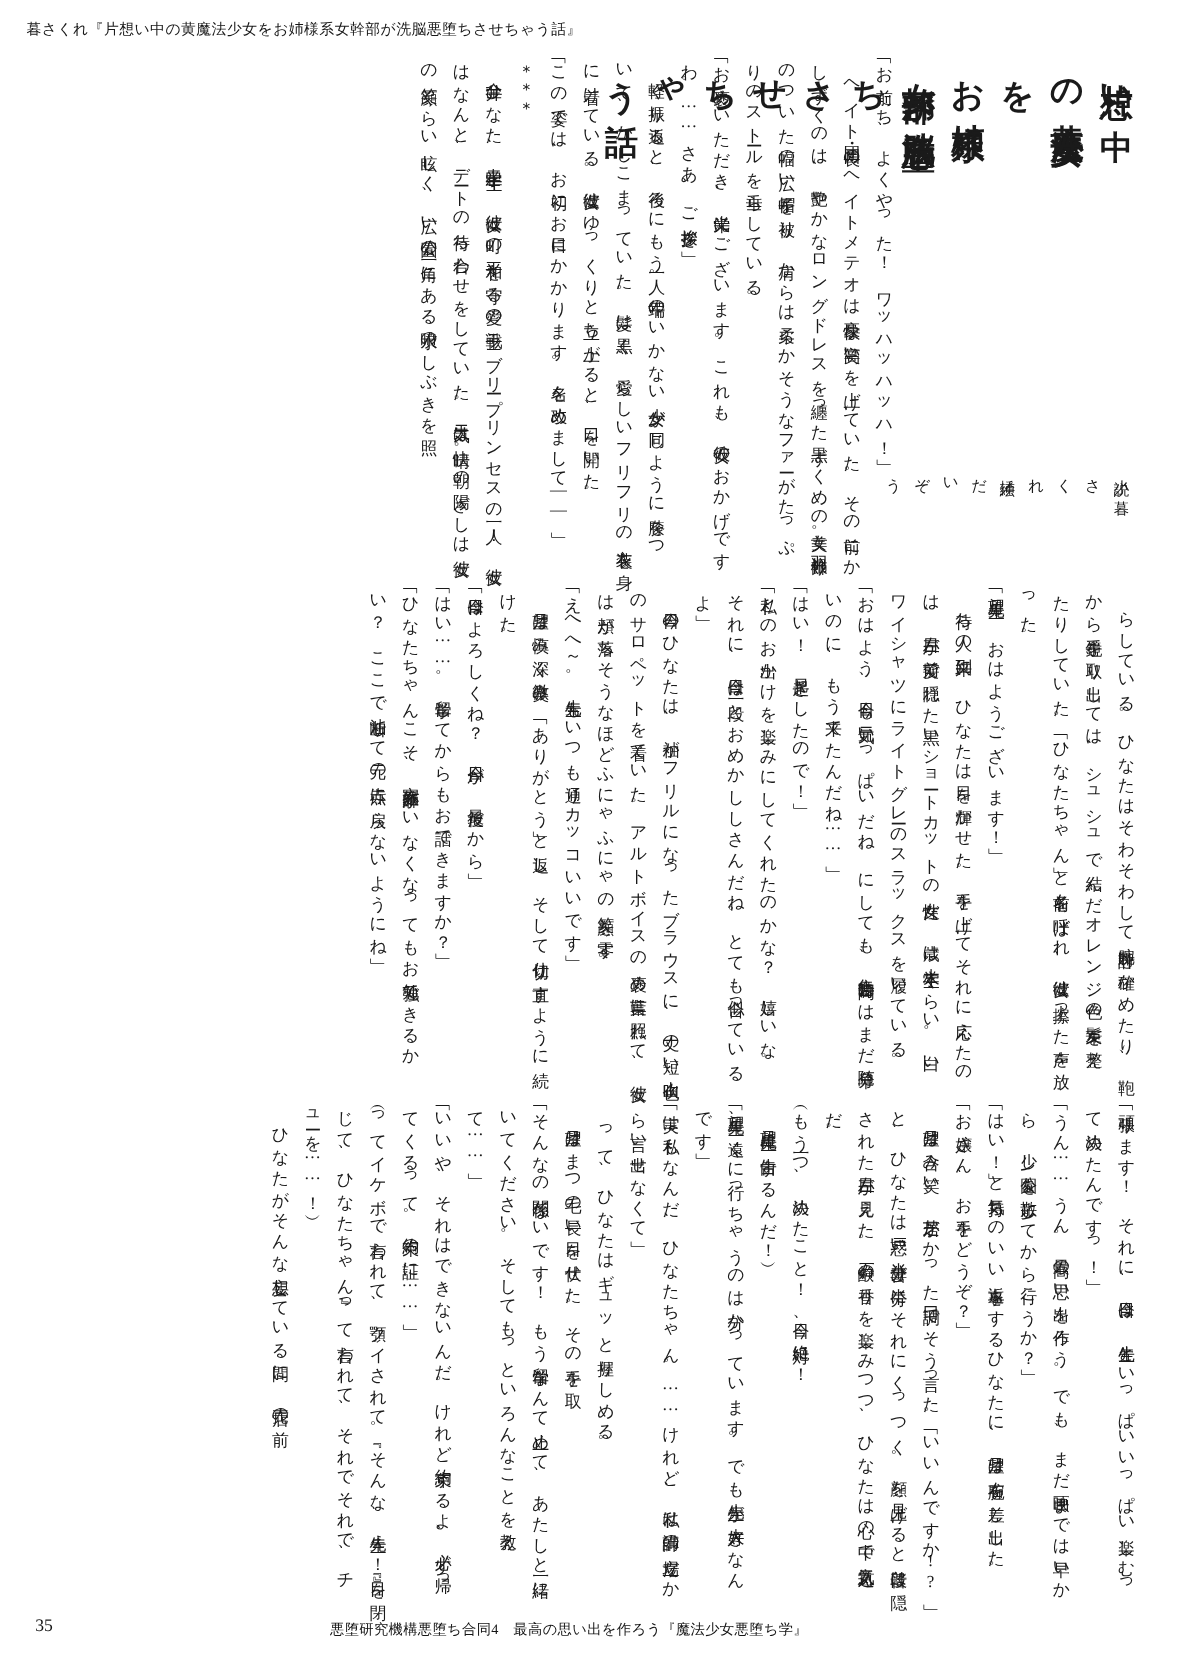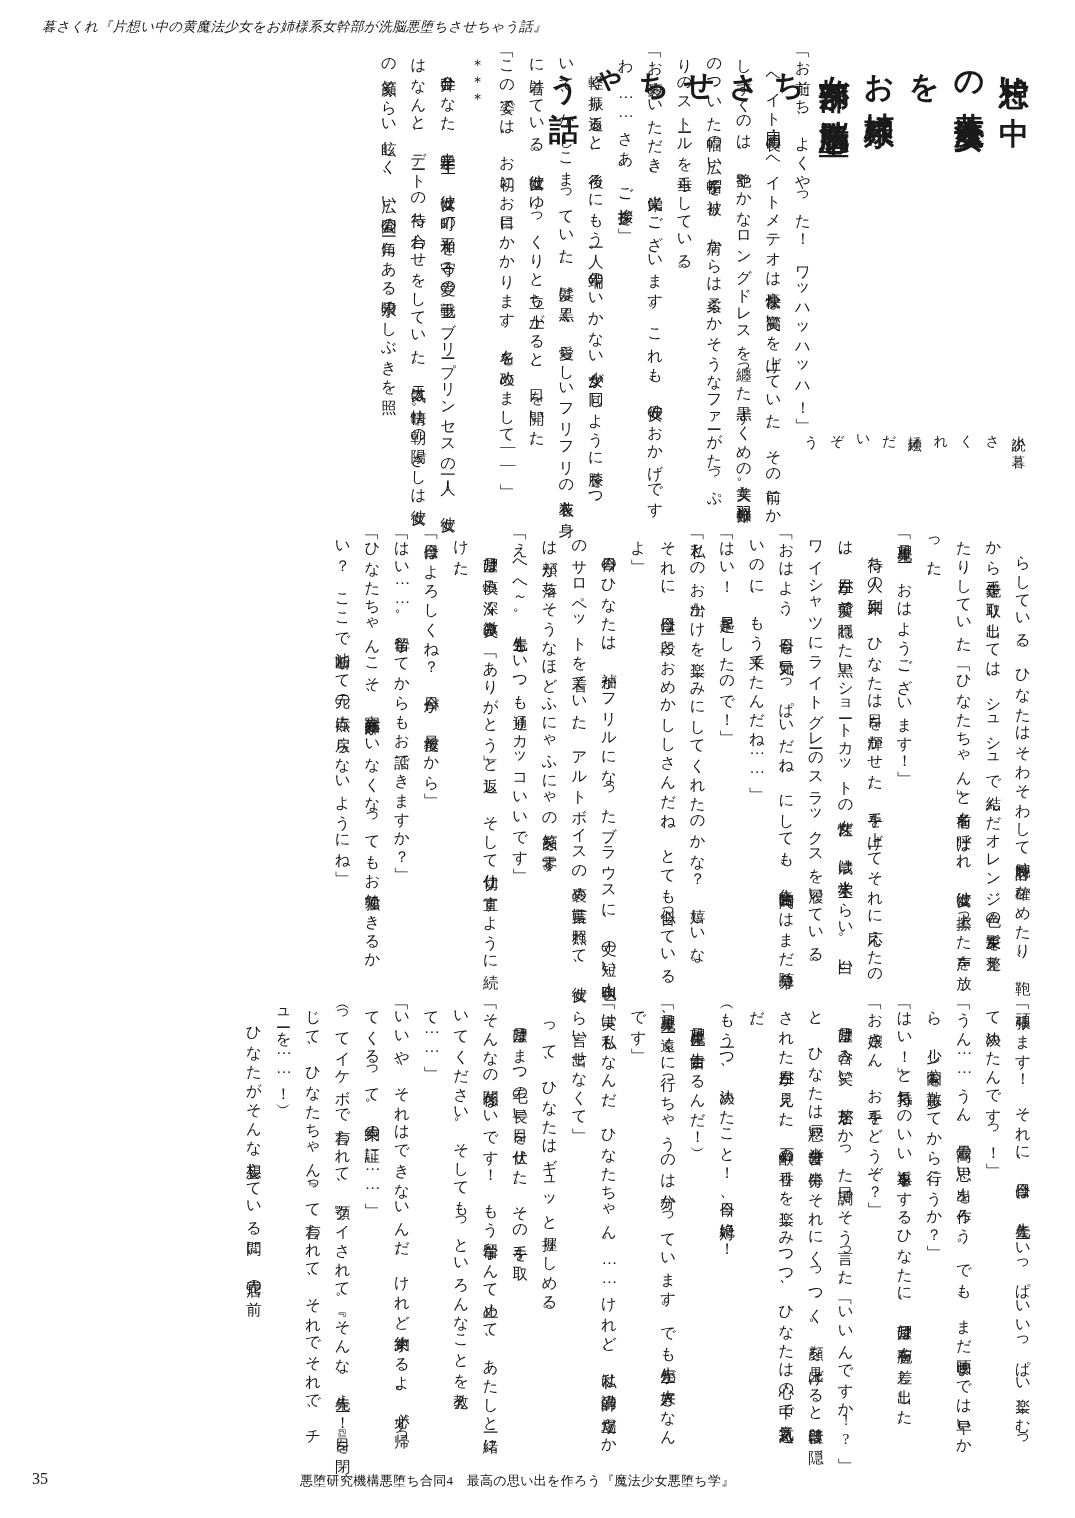--- a/index.html
+++ b/index.html
@@ -13,27 +13,26 @@
     position: relative;
     font-family: "Liberation Serif", "DejaVu Serif", serif;
     color: #1a1a1a;
     overflow: hidden;
   }
 
   
   #running-header {
     position: absolute;
     top: 18px;
-    left: 42px;
+    left: 24px;
     right: 30px;
     font-size: 13.5px;
     letter-spacing: 0.4px;
     color: #171717;
     white-space: nowrap;
-    font-style: italic;
   }
 
   
   #page-body {
     position: absolute;
     top: 48px;
     left: 28px;
     width: 1010px;
     height: 1385px;
   }

